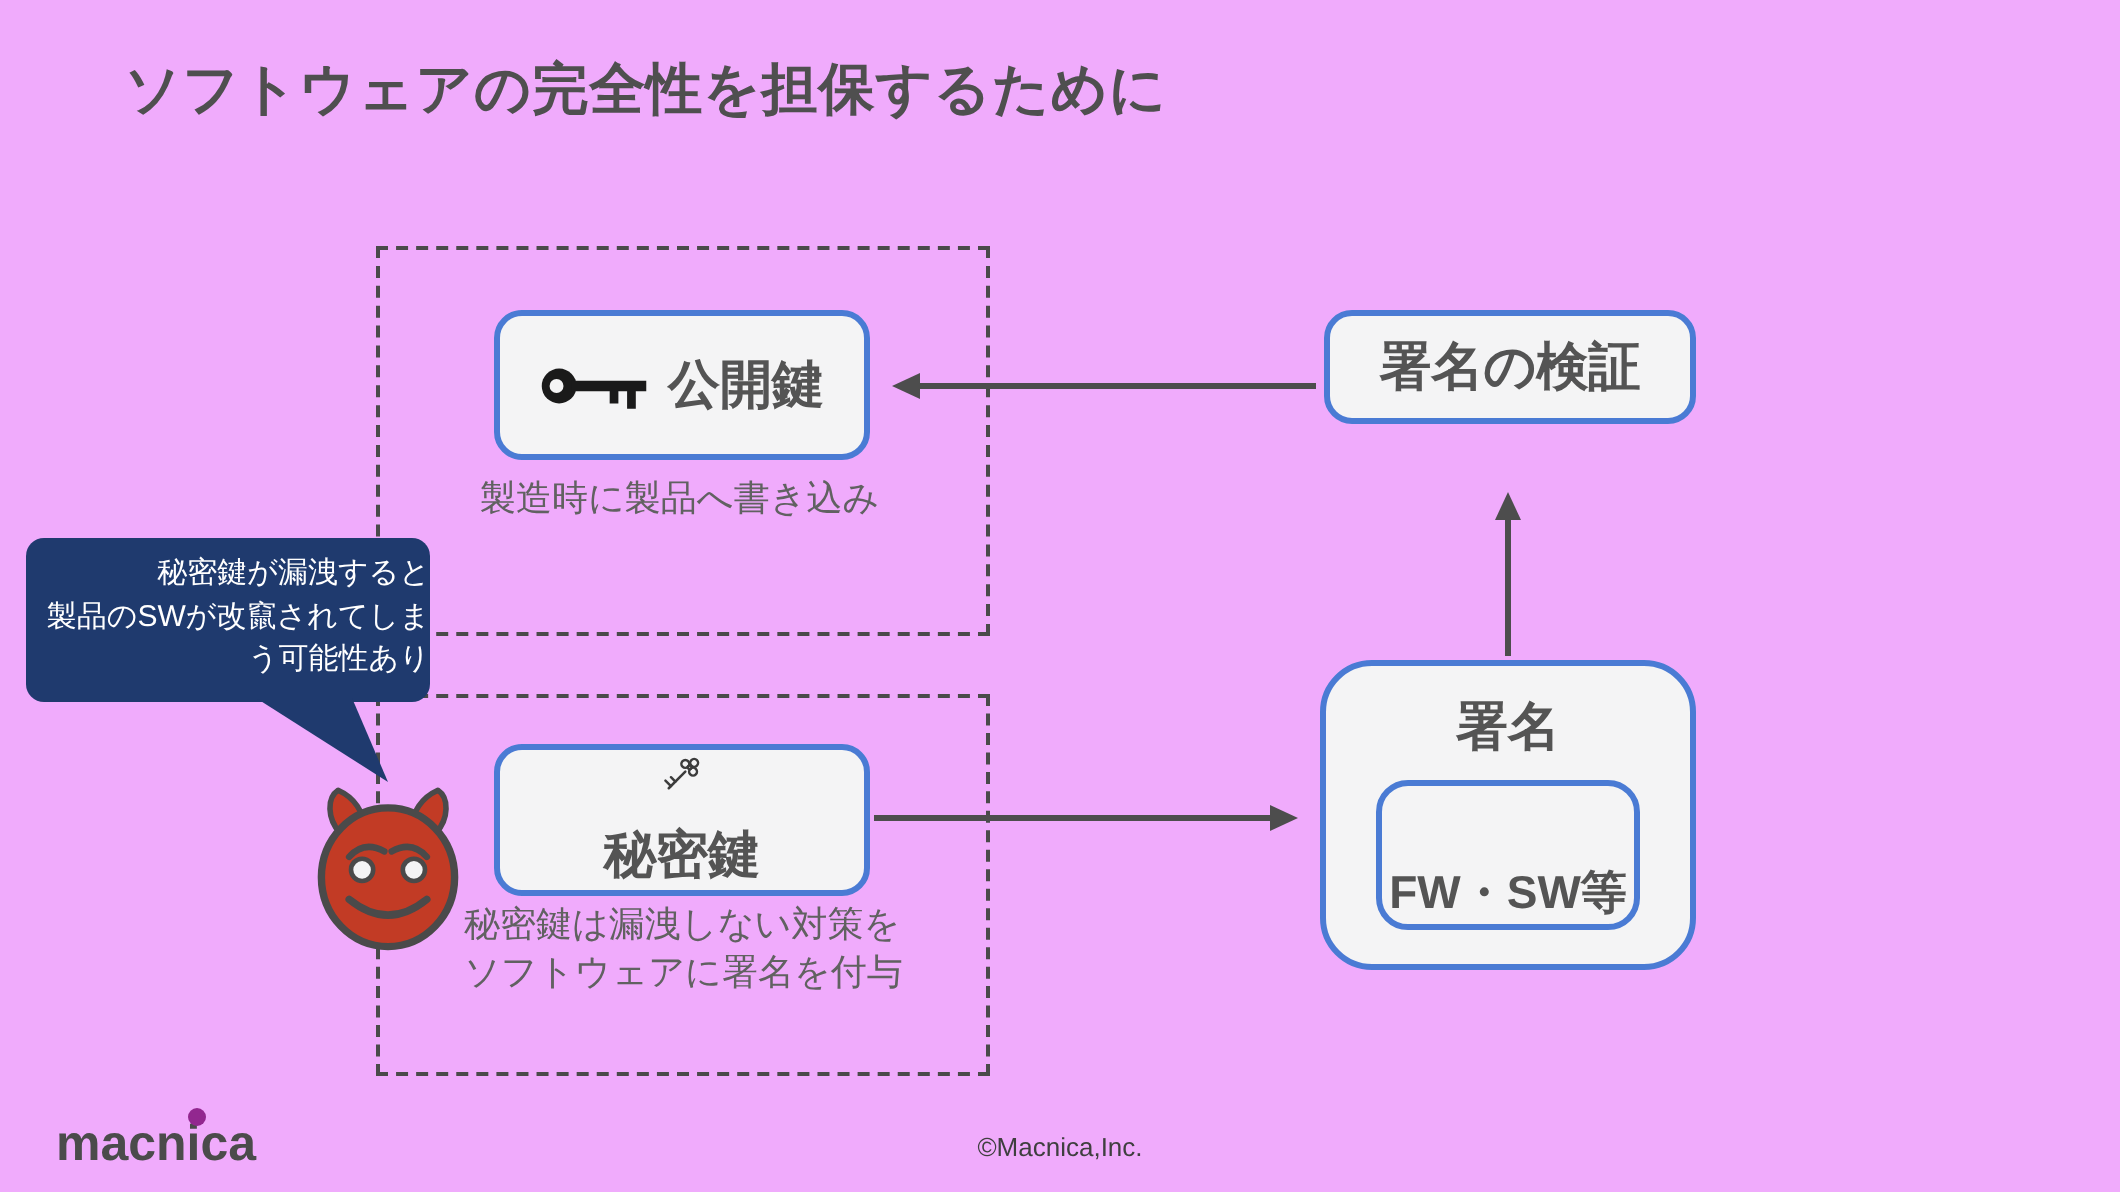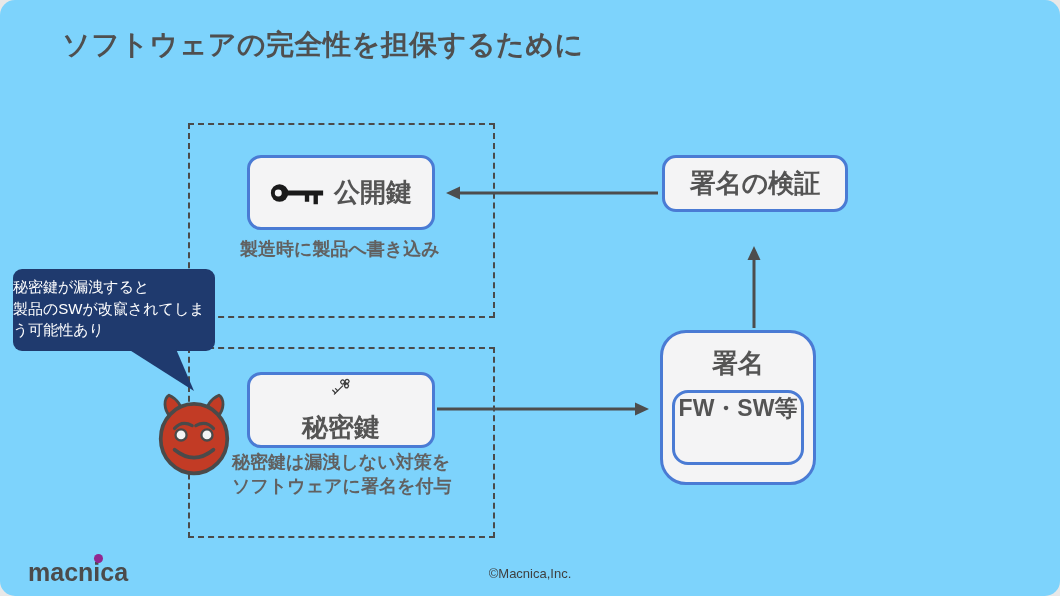--- a/index.html
+++ b/index.html
@@ -3,23 +3,22 @@
 <meta charset="utf-8">
 <style>
   html,body{margin:0;padding:0;}
   body{
     font-family:"Liberation Sans","DejaVu Sans",sans-serif;
     background:#e8e8e8;
   }
   .slide{
     position:relative;
     width:1060px;height:596px;
-    background:#7dd3fc;
+    background:#f0abfc;
     overflow:hidden;
-    border-radius:15px;
   }
   .title{
     position:absolute;left:62px;top:26px;
     font-size:28px;font-weight:700;color:#4f4f4f;
     letter-spacing:0.5px;
   }
   .dashed-box{
     position:absolute;
     border:2px dashed #4a4a4a;
     box-sizing:border-box;
@@ -36,45 +35,45 @@
     gap:10px;
   }
   .node-label{
     font-size:26px;font-weight:700;color:#545454;
     white-space:nowrap;
   }
   .public-key-node{left:247px;top:155px;width:188px;height:75px;align-items:center;}
   .private-key-node{left:247px;top:372px;width:188px;height:76px;flex-direction:column;}
   .verify-node{left:662px;top:155px;width:186px;height:57px;}
   .sign-node{
-    position:absolute;left:660px;top:330px;width:156px;height:155px;
+    position:absolute;left:660px;top:330px;width:188px;height:155px;
     border:3px solid #4a7bd4;border-radius:26px;box-sizing:border-box;
     background:#f4f4f5;
     display:flex;flex-direction:column;align-items:center;
     padding-top:13px;
   }
   .sign-label{font-size:26px;font-weight:700;color:#545454;}
   .payload-node{
     margin-top:9px;
     width:132px;height:75px;
     border:3px solid #4a7bd4;border-radius:16px;box-sizing:border-box;
-    display:flex;align-items:flex-start;justify-content:center;
+    display:flex;align-items:flex-end;justify-content:center;
   }
   .payload-label{font-size:23px;font-weight:700;color:#545454;white-space:nowrap;}
   .caption{
     position:absolute;
     font-size:18px;color:#616161;
-    white-space:nowrap;line-height:23.5px;font-weight:bold;
+    white-space:nowrap;line-height:23.5px;
   }
   .caption-public{left:240px;top:238px;}
   .caption-private{left:232px;top:451px;}
   .bubble{
     position:absolute;left:13px;top:269px;width:202px;height:82px;
     background:#1f3a6e;border-radius:9px;
-    color:#ffffff;text-align:left;
+    color:#ffffff;text-align:right;
     font-size:15px;line-height:21.5px;
     padding-top:7px;box-sizing:border-box;
   }
   .bubble-tail{position:absolute;left:120px;top:349px;}
   .devil{position:absolute;left:157px;top:392px;}
   .arrows{position:absolute;left:0;top:0;pointer-events:none;}
   .footer-logo{
     position:absolute;left:28px;top:558px;
     font-size:25px;font-weight:700;color:#4b4b4b;
     letter-spacing:0px;

